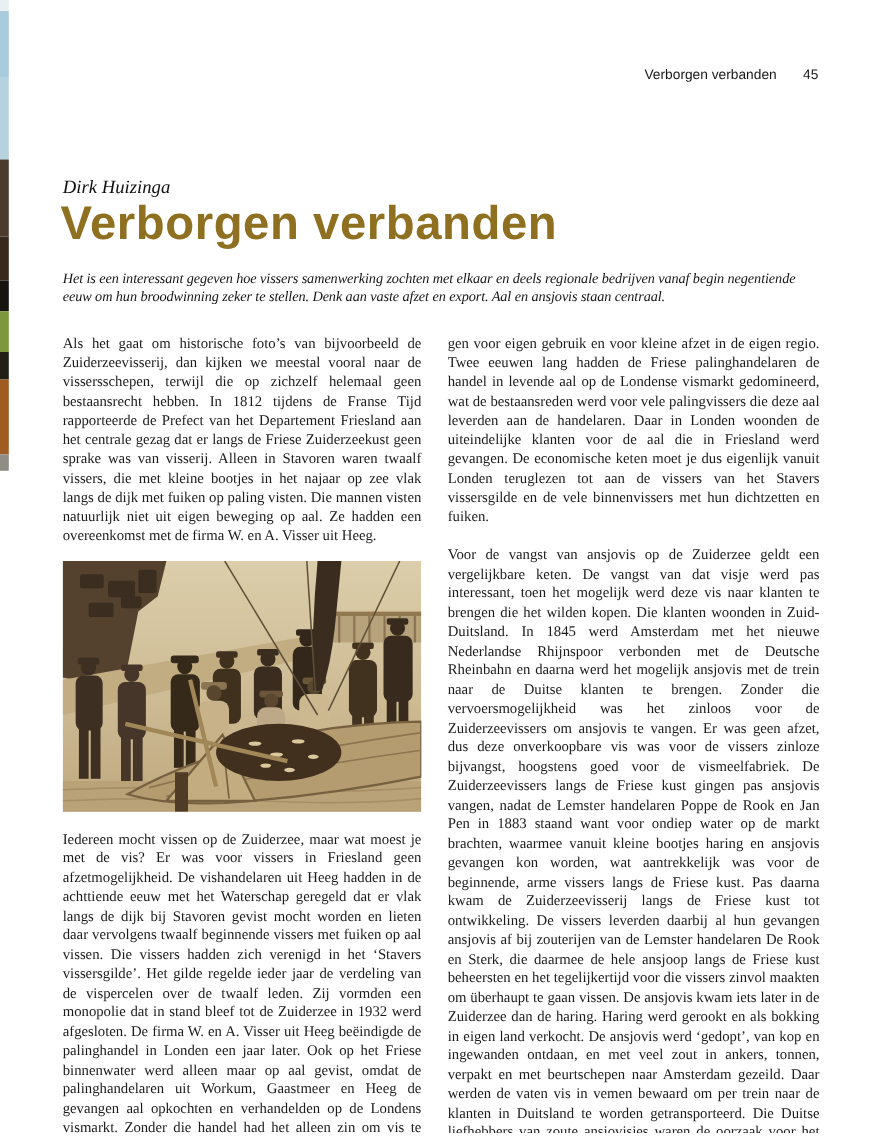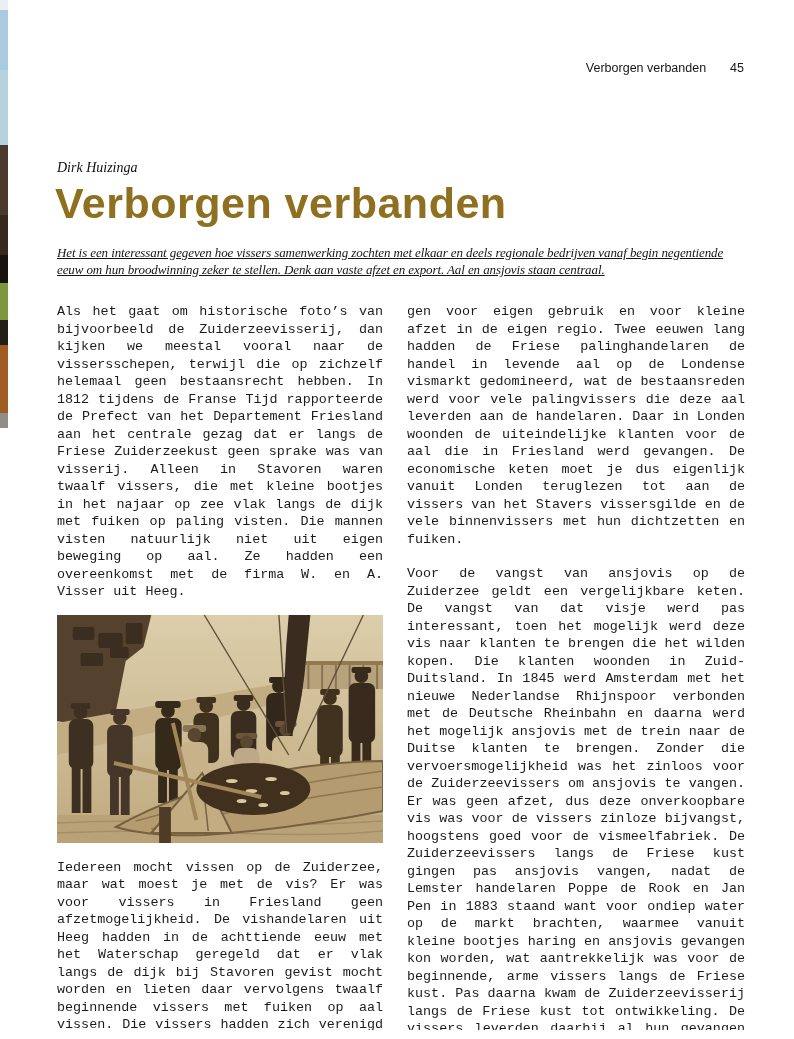--- a/index.html
+++ b/index.html
@@ -11,39 +11,39 @@
   .edge-strip { position:absolute; left:0; top:0; width:8px; }
   .edge-strip div { width:8px; }
 
   .running-header {
     position:absolute; top:61px; right:50px;
     font-family:"Liberation Sans", sans-serif; font-size:12.5px; color:#161616;
     display:flex; gap:24px; align-items:baseline;
   }
   .author {
     position:absolute; left:57px; top:160px;
-    font-style:italic; font-size:14px; color:#101010;
+    font-style:italic; font-size:17px; color:#101010;
   }
   .title {
     position:absolute; left:55px; top:182px; margin:0;
     font-family:"Liberation Sans", sans-serif; font-weight:bold;
     font-size:43px; line-height:1; letter-spacing:0.5px;
     color:var(--accent_title, #8f7020);
   }
   .intro {
     position:absolute; left:57px; top:245px; width:690px; margin:0;
     font-style:italic; font-size:13px; line-height:16.8px;
-    letter-spacing:-0.1px; color:#141414;text-decoration:underline;
+    letter-spacing:-0.1px; color:#141414;
   }
   .columns { position:absolute; left:57px; top:303px; display:flex; gap:24px; }
   .col-left  { width:326px; }
   .col-right { width:338px; }
   .col p {
     margin:0; font-size:13.4px; line-height:17.5px;
-    text-align:justify; color:var(--body_text, #1b1b1b);font-family:Liberation Mono, monospace;
+    text-align:justify; color:var(--body_text, #1b1b1b);
   }
   .col-right p + p { margin-top:17px; }
   .photo { margin:14px 0 16px 0; width:326px; height:228px; }
   .photo svg { display:block; }
 </style>
 </head>
 <body>
 
 <div class="page">
 

